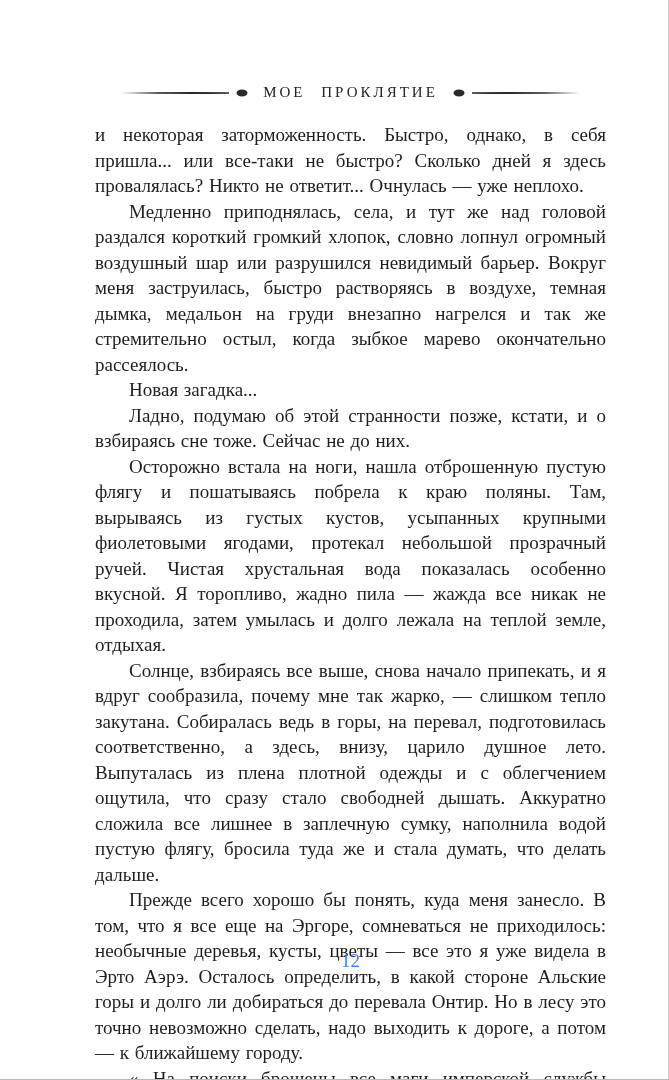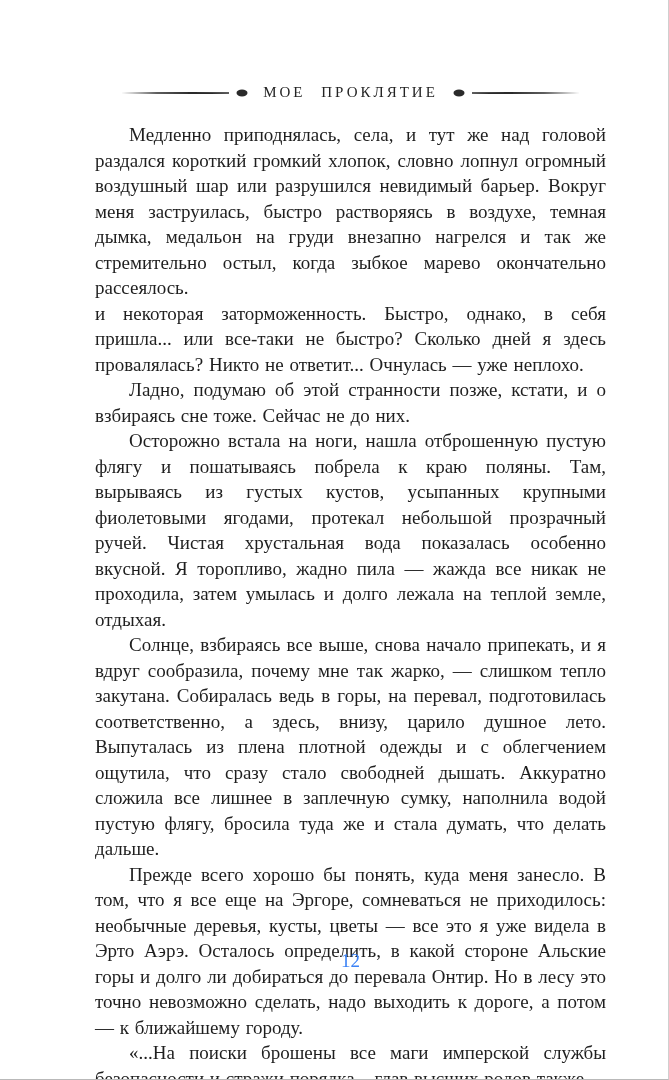--- a/index.html
+++ b/index.html
@@ -83,22 +83,23 @@
       <ellipse cx="121" cy="6" rx="5.5" ry="3.4" fill="#2a2a2a"></ellipse>
     </svg>
     <span class="title">МОЕ ПРОКЛЯТИЕ</span>
     <svg class="orn right" width="130" height="12" viewBox="0 0 130 12" aria-hidden="true">
       <path d="M0,6 Q55,4.3 108,5.2 L108,6.8 Q55,7.7 0,6 Z" fill="#2a2a2a"></path>
       <ellipse cx="121" cy="6" rx="5.5" ry="3.4" fill="#2a2a2a"></ellipse>
     </svg>
   </header>
 
   <main class="text-block">
+    <p class="para no-indent">и некоторая заторможенность. Быстро, однако, в себя пришла... или все-таки не быстро? Сколько дней я здесь провалялась? Никто не ответит... Очнулась — уже неплохо.</p>
     <p class="para">Медленно приподнялась, села, и тут же над головой раздался короткий громкий хлопок, словно лопнул огромный воздушный шар или разрушился невидимый барьер. Вокруг меня заструилась, быстро растворяясь в воздухе, темная дымка, медальон на груди внезапно нагрелся и так же стремительно остыл, когда зыбкое марево окончательно рассеялось.</p>
-    <p class="para no-indent">и некоторая заторможенность. Быстро, однако, в себя пришла... или все-таки не быстро? Сколько дней я здесь провалялась? Никто не ответит... Очнулась — уже неплохо.</p>
+    <p class="para">Новая загадка...</p>
     <p class="para">Ладно, подумаю об этой странности позже, кстати, и о взбираясь сне тоже. Сейчас не до них.</p>
     <p class="para">Осторожно встала на ноги, нашла отброшенную пустую флягу и пошатываясь побрела к краю поляны. Там, вырываясь из густых кустов, усыпанных крупными фиолетовыми ягодами, протекал небольшой прозрачный ручей. Чистая хрустальная вода показалась особенно вкусной. Я торопливо, жадно пила — жажда все никак не проходила, затем умылась и долго лежала на теплой земле, отдыхая.</p>
     <p class="para">Солнце, взбираясь все выше, снова начало припекать, и я вдруг сообразила, почему мне так жарко, — слишком тепло закутана. Собиралась ведь в горы, на перевал, подготовилась соответственно, а здесь, внизу, царило душное лето. Выпуталась из плена плотной одежды и с облегчением ощутила, что сразу стало свободней дышать. Аккуратно сложила все лишнее в заплечную сумку, наполнила водой пустую флягу, бросила туда же и стала думать, что делать дальше.</p>
     <p class="para">Прежде всего хорошо бы понять, куда меня занесло. В том, что я все еще на Эргоре, сомневаться не приходилось: необычные деревья, кусты, цветы — все это я уже видела в Эрто Аэрэ. Осталось определить, в какой стороне Альские горы и долго ли добираться до перевала Онтир. Но в лесу это точно невозможно сделать, надо выходить к дороге, а потом — к ближайшему городу.</p>
     <p class="para">«...На поиски брошены все маги имперской службы безопасности и стражи порядка... глав высших родов также</p>
   </main>
 
   <footer class="page-footer">
     <span>12</span>
   </footer>

